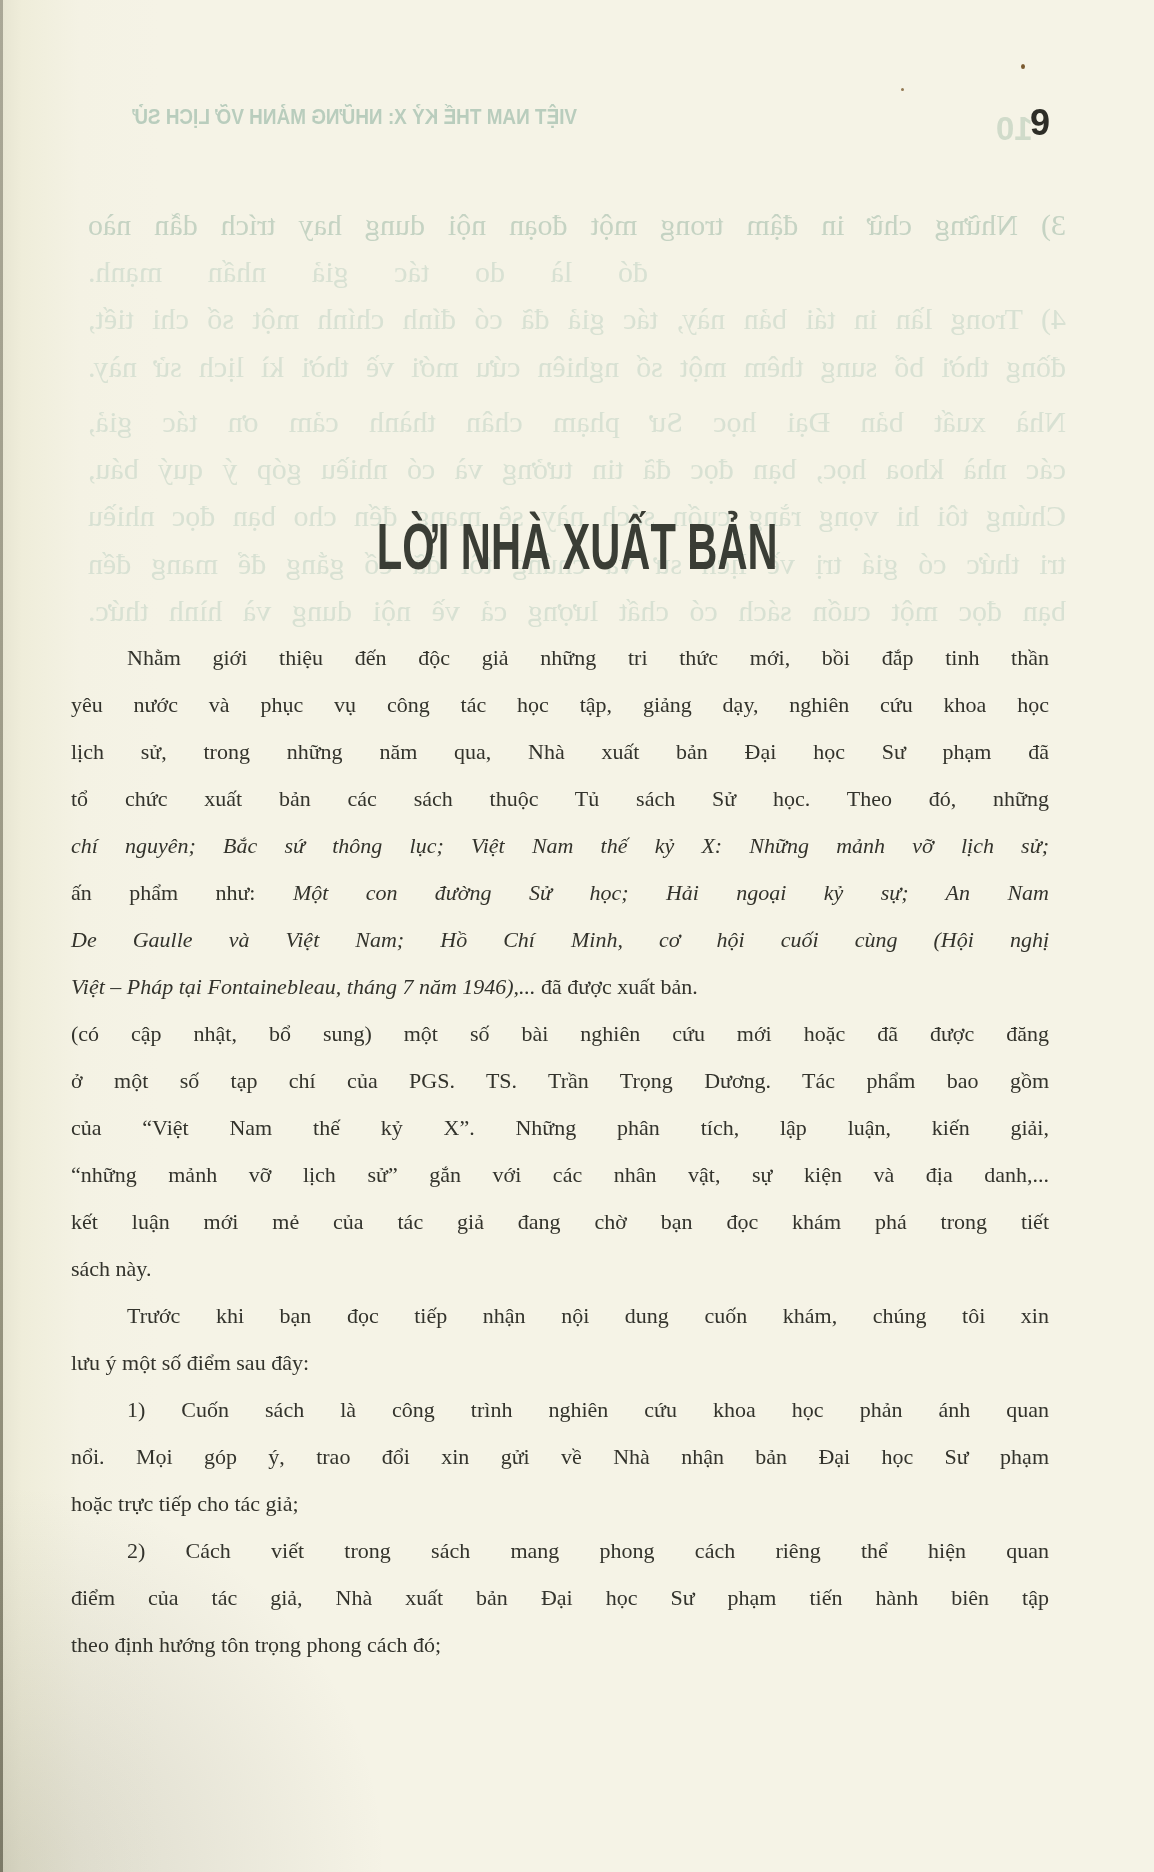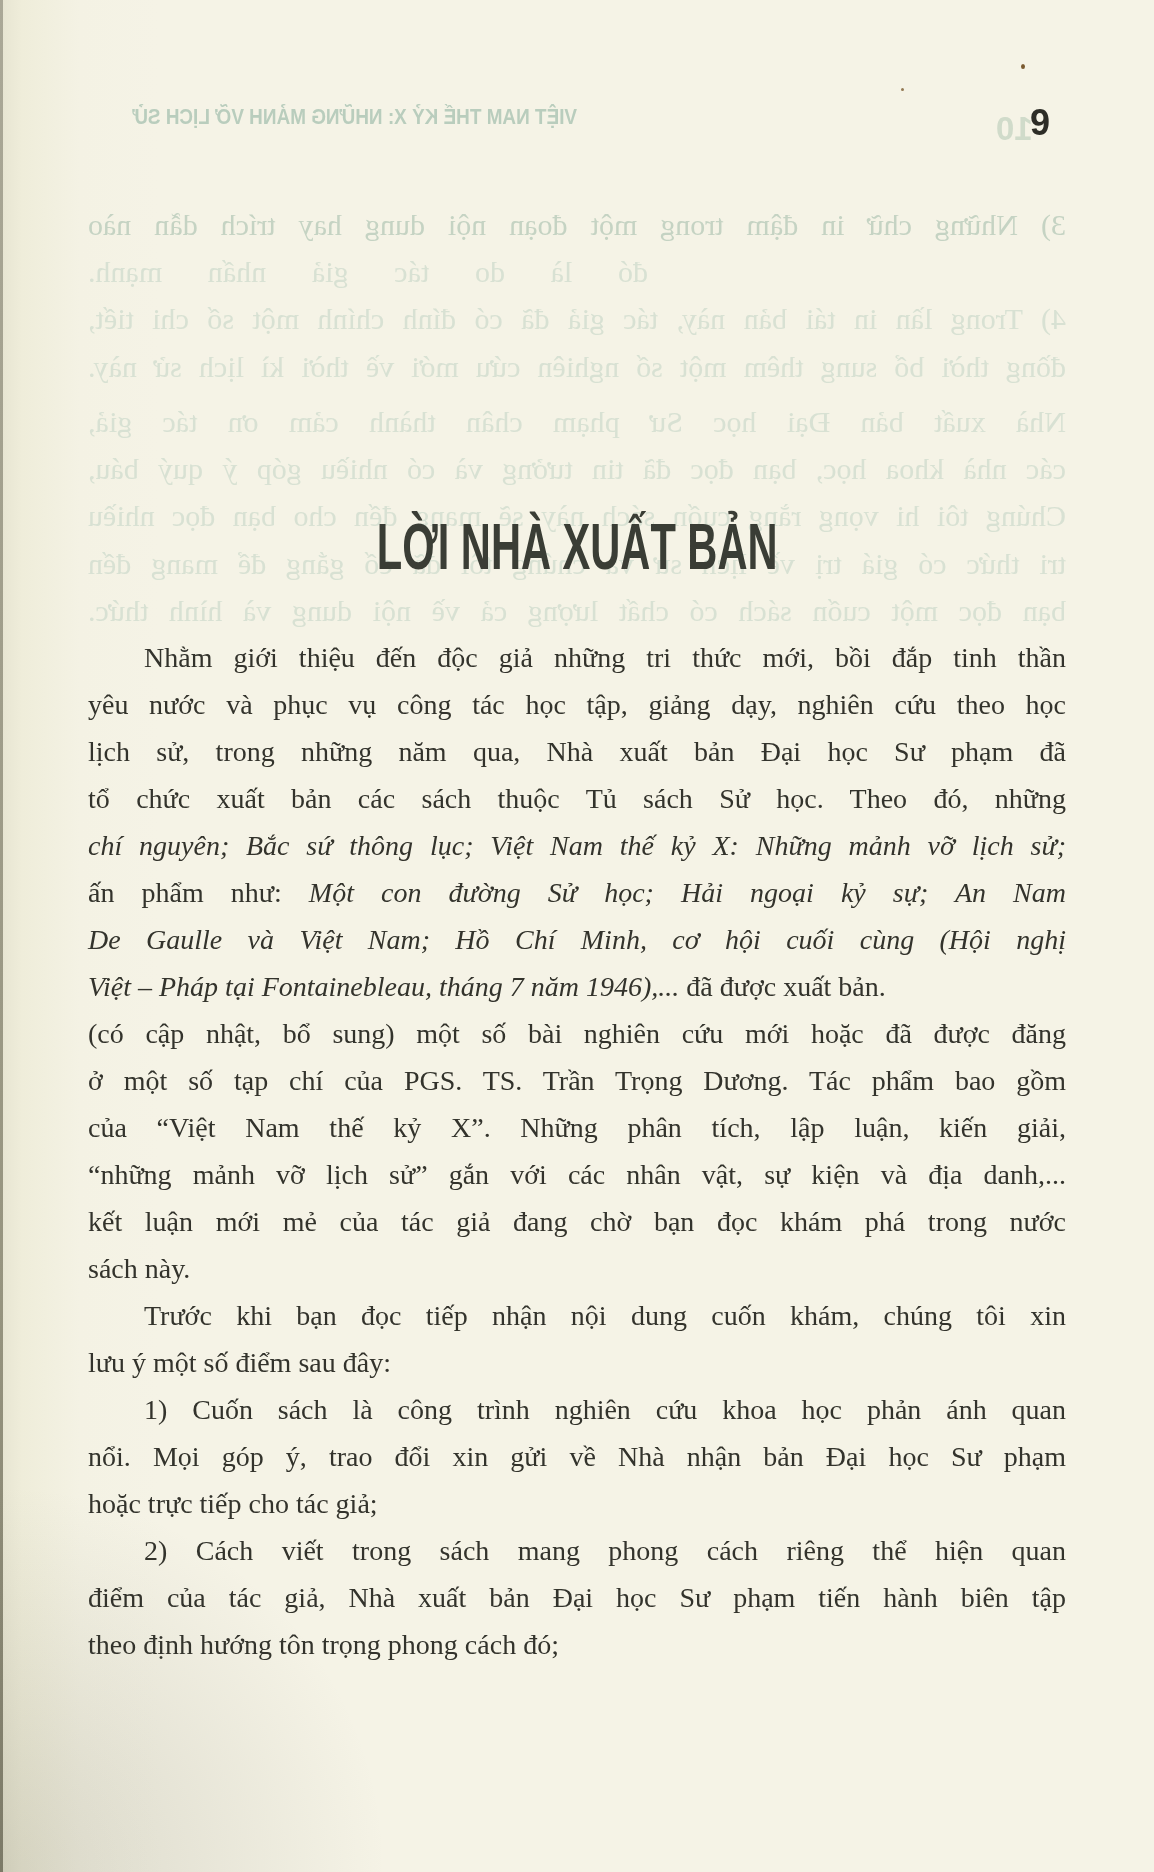--- a/index.html
+++ b/index.html
@@ -53,22 +53,22 @@
     transform:rotate(-4deg);
   }
   .ghost-title .mirror{display:inline-block;transform:scale(-0.7,1);transform-origin:left center;}
   .title{
     position:absolute;top:510px;left:88px;width:978px;text-align:center;
     font-family:"Liberation Sans",sans-serif;font-weight:bold;
     font-size:64px;color:#3a3d35;line-height:74px;
   }
   .title .cond{display:inline-block;transform:scaleX(.65);transform-origin:center;white-space:nowrap;}
   .body{
-    position:absolute;top:634px;left:88px;width:978px;
-    font-size:28px;color:#33332c;
+    position:absolute;top:634px;left:71px;width:978px;
+    font-size:22px;color:#33332c;
   }
   .bline{
     height:47px;line-height:47px;
     text-align:justify;text-align-last:justify;
     box-sizing:border-box;
   }
   .bline.indent{padding-left:56px;}
   .bline.last{text-align-last:left;}
   .bline em{font-style:italic;}
   .speck{position:absolute;border-radius:50%;background:#7a5a30;}
@@ -105,34 +105,34 @@
     <span class="mirror">LỜI NHÀ XUẤT BẢN</span>
   </div>
 
   <div class="title">
     <span class="cond">LỜI NHÀ XUẤT BẢN</span>
   </div>
 
   <div class="body" id="body-col">
       <div>
         <div class="bline indent"><span>Nhằm giới thiệu đến độc giả những tri thức mới, bồi đắp tinh thần</span></div>
-        <div class="bline"><span>yêu nước và phục vụ công tác học tập, giảng dạy, nghiên cứu theo học</span></div>
+        <div class="bline"><span>yêu nước và phục vụ công tác học tập, giảng dạy, nghiên cứu khoa học</span></div>
         <div class="bline"><span>lịch sử, trong những năm qua, Nhà xuất bản Đại học Sư phạm đã</span></div>
         <div class="bline"><span>tổ chức xuất bản các sách thuộc Tủ sách Sử học. Theo đó, những</span></div>
         <div class="bline"><em>chí nguyên; Bắc sứ thông lục; Việt Nam thế kỷ X: Những mảnh vỡ lịch sử;</em></div>
         <div class="bline"><span>ấn phẩm như: </span><em>Một con đường Sử học; Hải ngoại kỷ sự; An Nam</em></div>
         <div class="bline"><em>De Gaulle và Việt Nam; Hồ Chí Minh, cơ hội cuối cùng (Hội nghị</em></div>
         <div class="bline last"><em>Việt – Pháp tại Fontainebleau, tháng 7 năm 1946),...</em><span> đã được xuất bản.</span></div>
       </div>
       <div>
         <div class="bline"><span>(có cập nhật, bổ sung) một số bài nghiên cứu mới hoặc đã được đăng</span></div>
         <div class="bline"><span>ở một số tạp chí của PGS. TS. Trần Trọng Dương. Tác phẩm bao gồm</span></div>
         <div class="bline"><span>của “Việt Nam thế kỷ X”. Những phân tích, lập luận, kiến giải,</span></div>
         <div class="bline"><span>“những mảnh vỡ lịch sử” gắn với các nhân vật, sự kiện và địa danh,...</span></div>
-        <div class="bline"><span>kết luận mới mẻ của tác giả đang chờ bạn đọc khám phá trong nước</span></div>
+        <div class="bline"><span>kết luận mới mẻ của tác giả đang chờ bạn đọc khám phá trong tiết</span></div>
         <div class="bline last"><span>sách này.</span></div>
       </div>
       <div>
         <div class="bline indent"><span>Trước khi bạn đọc tiếp nhận nội dung cuốn khám, chúng tôi xin</span></div>
         <div class="bline last"><span>lưu ý một số điểm sau đây:</span></div>
       </div>
       <div>
         <div class="bline indent"><span>1) Cuốn sách là công trình nghiên cứu khoa học phản ánh quan</span></div>
         <div class="bline"><span>nổi. Mọi góp ý, trao đổi xin gửi về Nhà nhận bản Đại học Sư phạm</span></div>
         <div class="bline last"><span>hoặc trực tiếp cho tác giả;</span></div>

